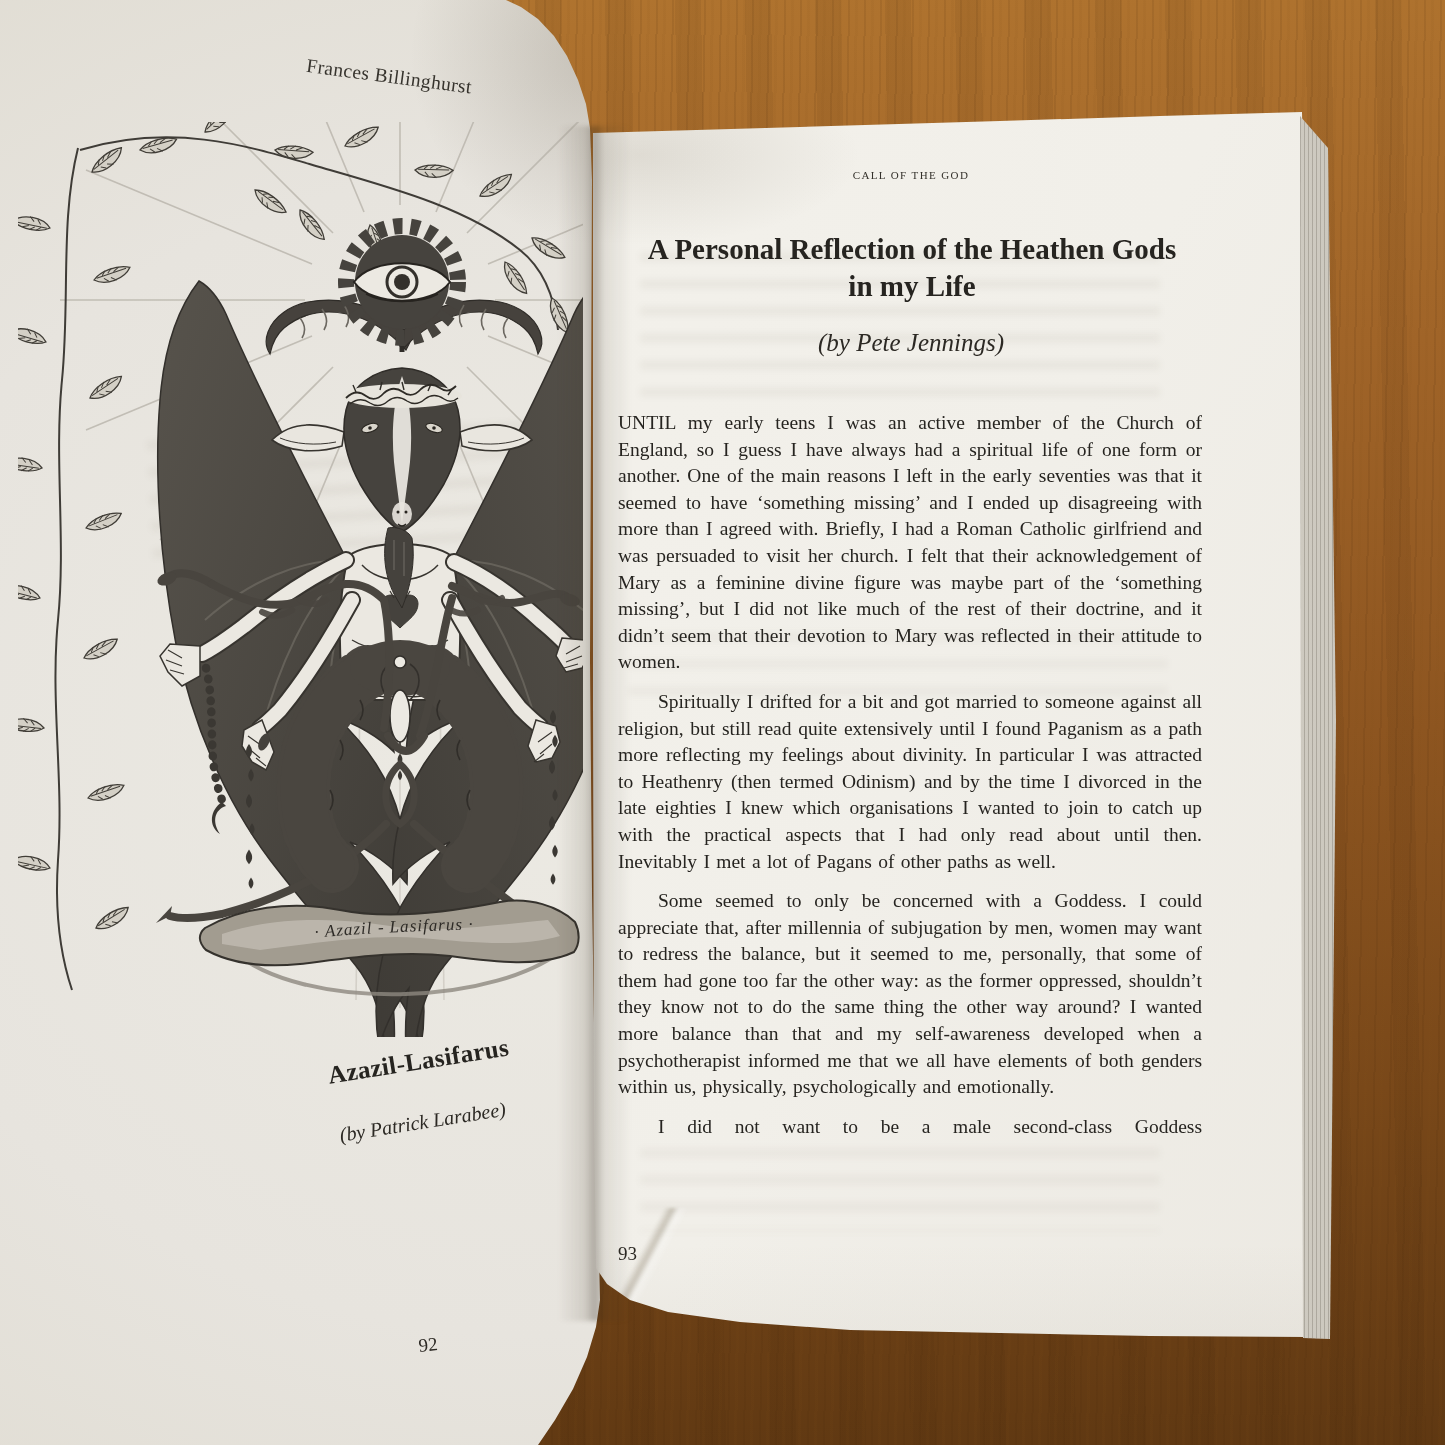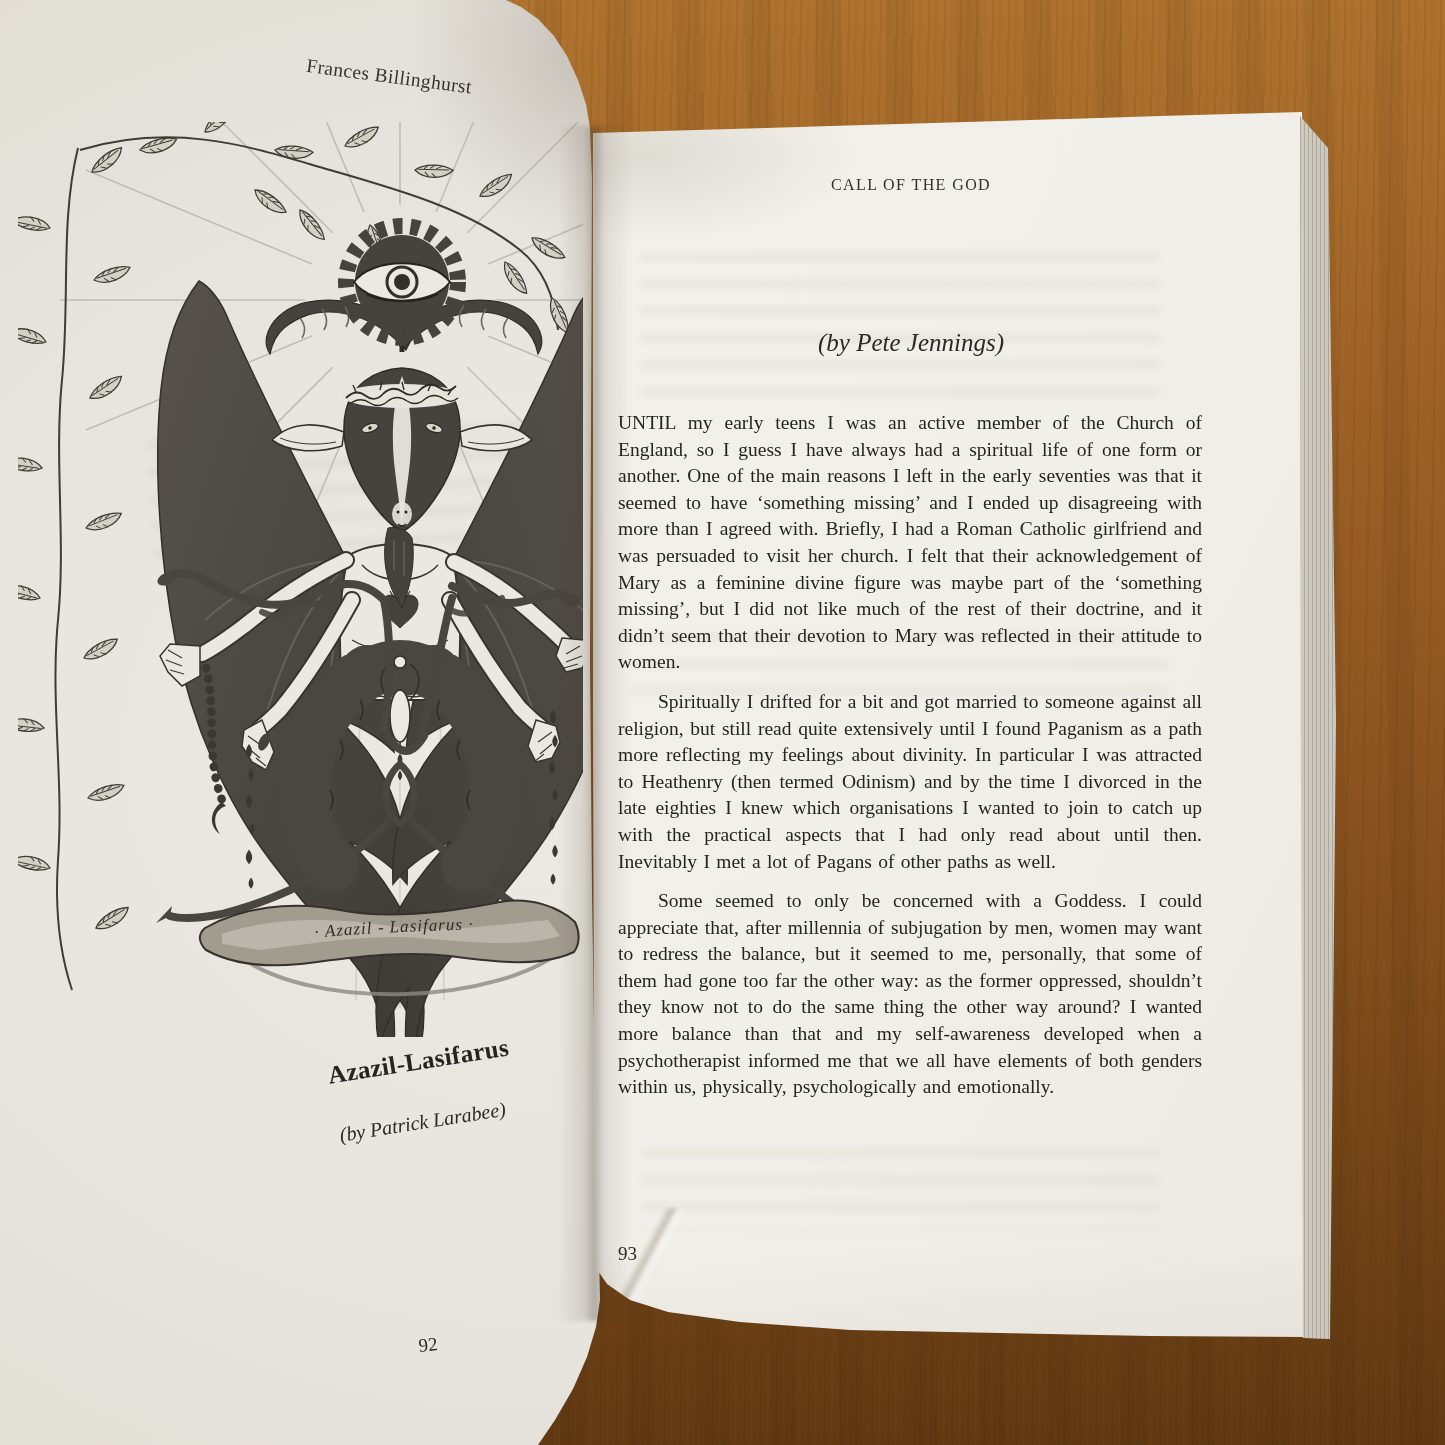--- a/index.html
+++ b/index.html
@@ -46,22 +46,22 @@
       linear-gradient(to right,#efede6 0%,#dcd8cf 65%,#c8c4ba 100%);}
   .gutter{position:absolute;left:558px;top:126px;width:74px;height:1195px;
     background:linear-gradient(to right, rgba(60,48,30,0) 0%, rgba(60,48,30,.13) 36%,
       rgba(44,35,21,.30) 50%, rgba(60,48,30,.10) 62%, rgba(0,0,0,0) 100%);
     filter:blur(2px);pointer-events:none;}
   
   .ghost{position:absolute;background:repeating-linear-gradient(to bottom,
       rgba(134,124,106,.34) 0 10px, rgba(0,0,0,0) 10px 27px);
       filter:blur(3px);opacity:.22;}
   
-  .r-header{position:absolute;left:618px;top:176px;width:586px;text-align:center;
-    font-size:16px;letter-spacing:1.4px;color:#33302a;}
+  .r-header{position:absolute;left:618px;top:169px;width:586px;text-align:center;
+    font-size:11px;letter-spacing:1.4px;color:#33302a;}
   .r-title{position:absolute;left:620px;top:231px;width:584px;text-align:center;
     font-size:29px;font-weight:bold;line-height:37px;color:#262420;}
   .r-byline{position:absolute;left:618px;top:329px;width:586px;text-align:center;
     font-style:italic;font-size:25px;color:#2c2924;}
   .r-body{position:absolute;left:618px;top:410px;width:584px;color:#262420;}
   .r-body p{margin:0 0 13px 0;font-size:19.5px;line-height:26.6px;text-align:justify;
     word-spacing:1.5px;}
   .r-body p.ind{text-indent:40px;}
   .r-body p.open{text-align-last:justify;}
   .r-pagenum{position:absolute;left:618px;top:1243px;width:586px;
@@ -333,26 +333,31 @@
     <div class="l-pagenum">92</div>
   </div>
 
   <div class="page page-right">
     <div class="crease"></div>
     <div class="ghost" style="left:640px;top:252px;width:520px;height:150px;"></div>
     <div class="ghost" style="left:628px;top:632px;width:540px;height:70px;opacity:.16;"></div>
     <div class="ghost" style="left:640px;top:1148px;width:520px;height:84px;opacity:.18;"></div>
 
     <div class="r-header">CALL OF THE GOD</div>
+    <div class="r-title">
+      <span style="display:block">A Personal Reflection of the Heathen Gods</span>
+      <span style="display:block">in my Life</span>
+    </div>
     <div class="r-byline">(by Pete Jennings)</div>
 
     <div class="r-body">
       <p>UNTIL my early teens I was an active member of the Church of England, so I guess I have always had a spiritual life of one form or another. One of the main reasons I left in the early seventies was that it seemed to have ‘something missing’ and I ended up disagreeing with more than I agreed with. Briefly, I had a Roman Catholic girlfriend and was persuaded to visit her church. I felt that their acknowledgement of Mary as a feminine divine figure was maybe part of the ‘something missing’, but I did not like much of the rest of their doctrine, and it didn’t seem that their devotion to Mary was reflected in their attitude to women.</p>
       <p class="ind">Spiritually I drifted for a bit and got married to someone against all religion, but still read quite extensively until I found Paganism as a path more reflecting my feelings about divinity. In particular I was attracted to Heathenry (then termed Odinism) and by the time I divorced in the late eighties I knew which organisations I wanted to join to catch up with the practical aspects that I had only read about until then. Inevitably I met a lot of Pagans of other paths as well.</p>
       <p class="ind">Some seemed to only be concerned with a Goddess. I could appreciate that, after millennia of subjugation by men, women may want to redress the balance, but it seemed to me, personally, that some of them had gone too far the other way: as the former oppressed, shouldn’t they know not to do the same thing the other way around? I wanted more balance than that and my self-awareness developed when a psychotherapist informed me that we all have elements of both genders within us, physically, psychologically and emotionally.</p>
+      <p class="ind open">I did not want to be a male second-class Goddess</p>
     </div>
 
     <div class="r-pagenum">93</div>
   </div>
 
   <div class="fore-edge"></div>
   <div class="gutter"></div>
 </div>
 
 </body></html>

